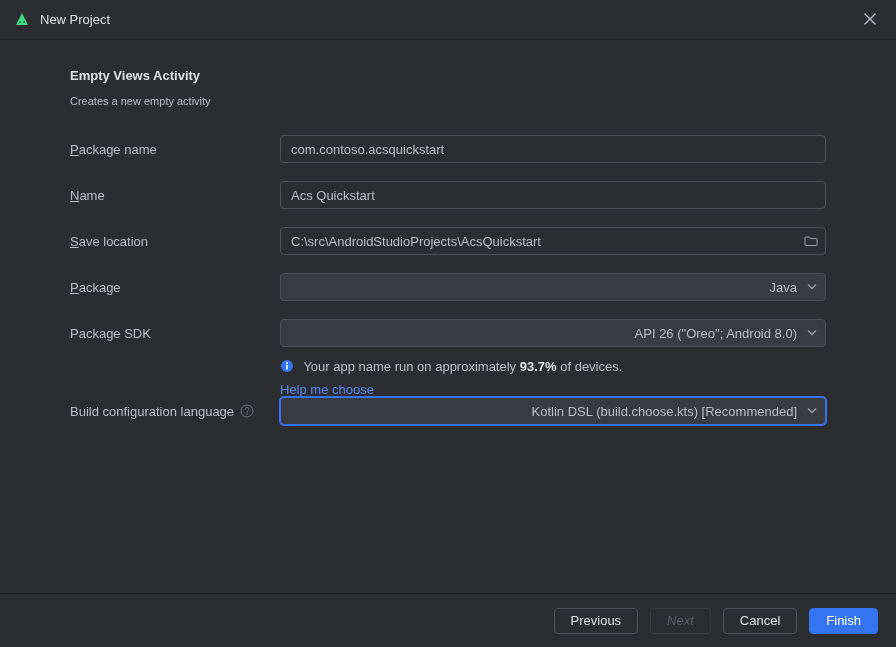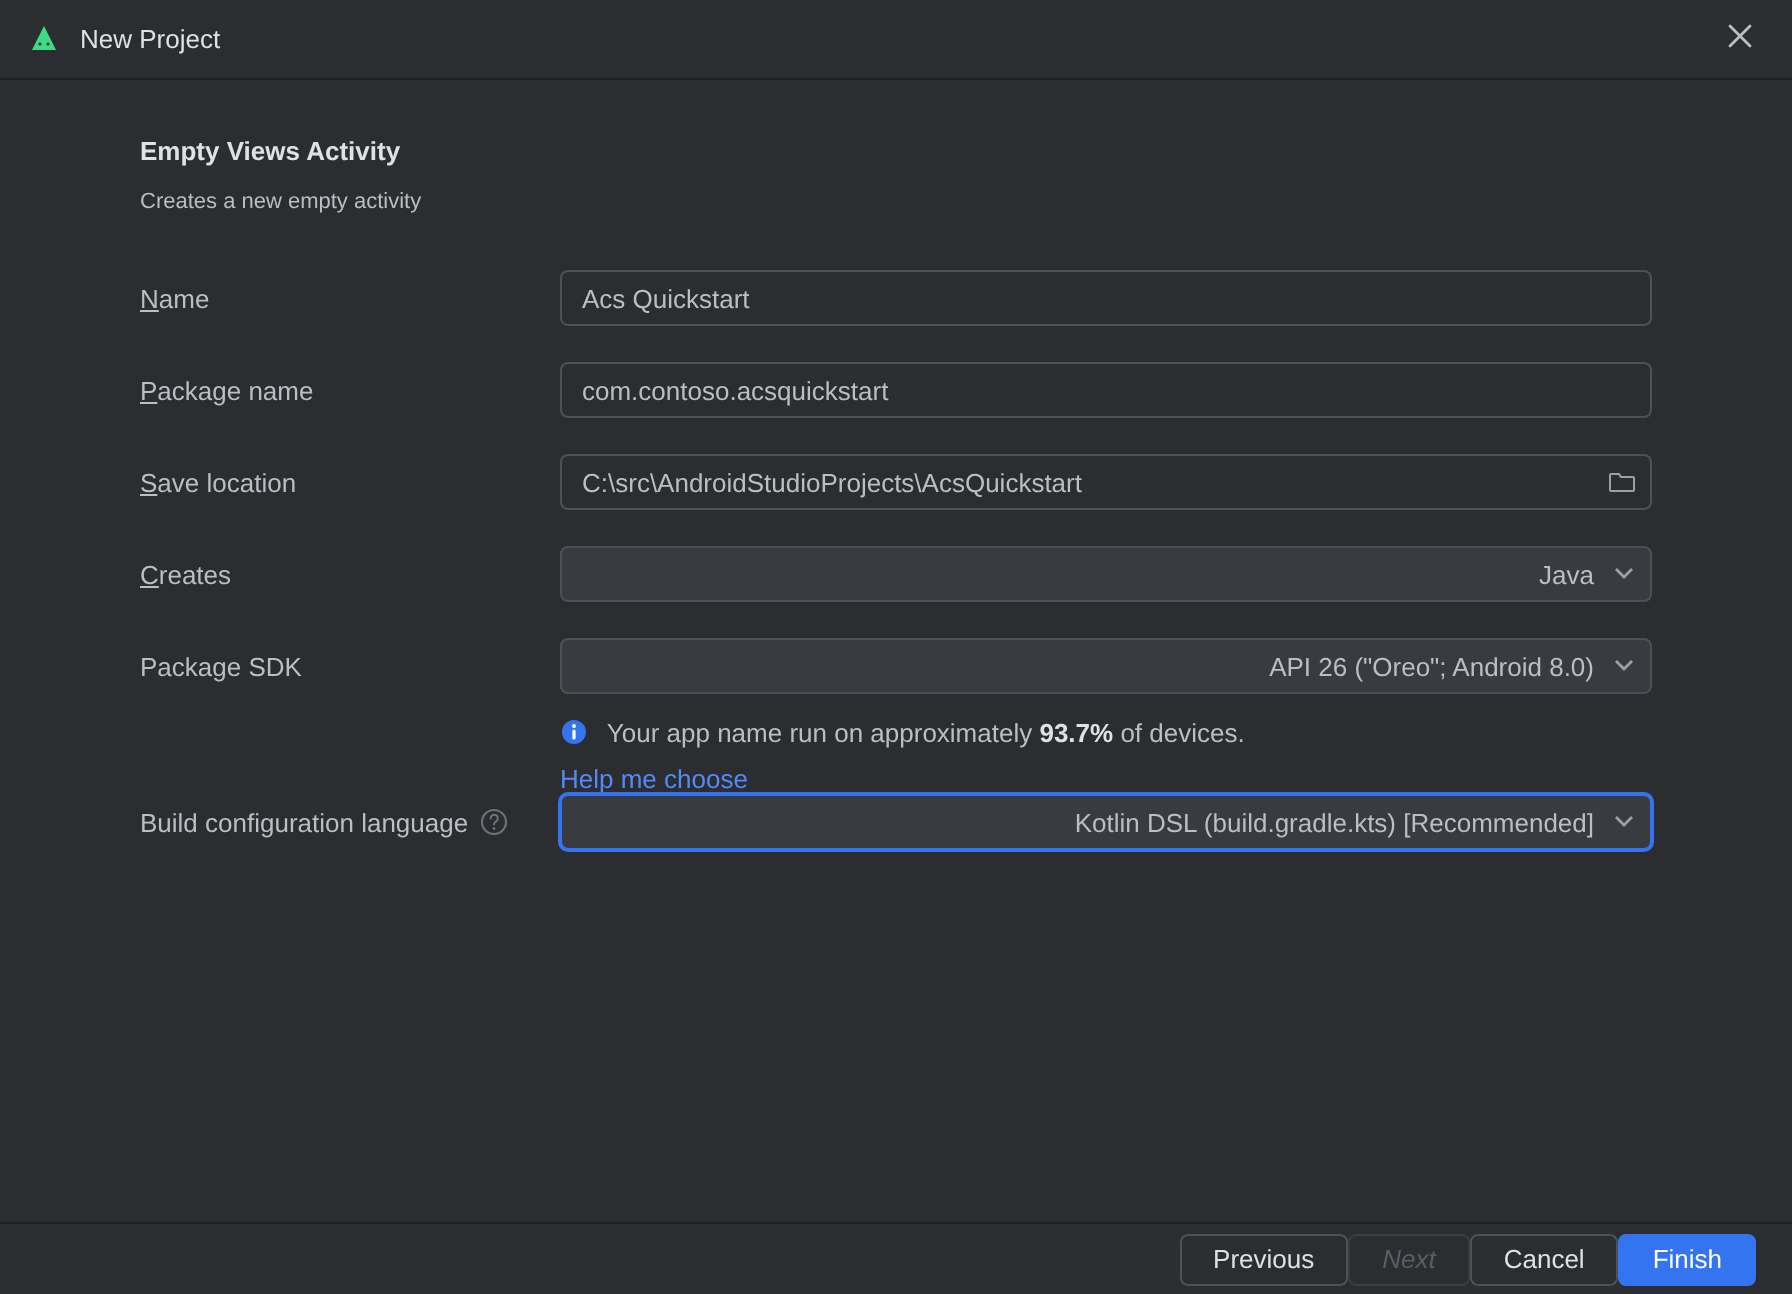--- a/index.html
+++ b/index.html
@@ -115,26 +115,27 @@
     .info-icon { width: 14px; height:14px; margin-right:6px; vertical-align: -2px; }
     .info-text { color: #bcbec4; font-size: 13px; }
     .info-text b { color: #dfe1e5; font-weight: 600; }
     .link-row { margin-left: 210px; }
     .link { color: #548af7; font-size: 13px; cursor: pointer; }
 
     .help-icon { width:14px; height:14px; margin-left:6px; color:#6f737a; }
 
     
     .footer {
-      height: 36px;
+      height: 54px;
       border-top: 1px solid #1e1f22;
       display: flex;
       align-items: center;
       justify-content: flex-end;
       padding: 0 18px;
+      gap: 12px;
       background: #2b2d30;
     }
     .btn {
       height: 26px;
       padding: 0 16px;
       border-radius: 4px;
       border: 1px solid #4e5157;
       background: #2b2d30;
       color: #dfe1e5;
       font-size: 13px;
@@ -164,53 +165,53 @@
   </span>
 </div>
 
 <div class="content">
 
   <div class="heading">Empty Views Activity</div>
   <div class="subtext">Creates a new empty activity</div>
 
   <div class="form-row">
     <div class="label-cell">
+        <span class="underline-first">Package name</span>
+      </div>
+    <div class="input-cell">
+      <input class="text-input" value="com.contoso.acsquickstart" style="">
+    </div>
+  </div>
+
+  <div class="form-row">
+    <div class="label-cell">
         <span class="underline-first">Name</span>
       </div>
     <div class="input-cell">
       <input class="text-input" value="Acs Quickstart" style="">
-    </div>
-  </div>
-
-  <div class="form-row">
-    <div class="label-cell">
-        <span class="underline-first">Package name</span>
-      </div>
-    <div class="input-cell">
-      <input class="text-input" value="com.contoso.acsquickstart" style="">
     </div>
   </div>
 
   <div class="form-row">
     <div class="label-cell">
         <span class="underline-first">Save location</span>
       </div>
     <div class="input-cell">
       <input class="text-input" style="padding-right: 46px;" value="C:\src\AndroidStudioProjects\AcsQuickstart">
       <span class="trailing-icon">
         <svg width="14" height="14" viewBox="0 0 14 14">
             <path d="M1.5 3h4l1 1.5h6A.5.5 0 0113 5v6a.5.5 0 01-.5.5h-11A.5.5 0 011 11V3.5a.5.5 0 01.5-.5z" fill="none" stroke="#9da0a8" stroke-width="1"></path>
           </svg>
       </span>
     </div>
   </div>
 
   <div class="form-row">
     <div class="label-cell">
-        <span class="underline-first">Creates</span>
+        <span class="underline-first">Package</span>
       </div>
     <div class="input-cell">
       <div class="combo">
         <span>Java</span>
         <span class="chevron">
           <svg width="10" height="10" viewBox="0 0 10 10">
               <path d="M1 3l4 4 4-4" fill="none" stroke="#9da0a8" stroke-width="1.4"></path>
             </svg>
         </span>
       </div>
@@ -250,21 +251,21 @@
     <div class="label-cell">
       <span>Build configuration language</span>
       <svg class="help-icon" viewBox="0 0 14 14">
           <circle cx="7" cy="7" r="6" fill="none" stroke="#6f737a" stroke-width="1"></circle>
           <path d="M5.3 5.2a1.8 1.8 0 113 1.3c-.5.5-1.3.8-1.3 1.8" fill="none" stroke="#6f737a" stroke-width="1" stroke-linecap="round"></path>
           <circle cx="7" cy="10.3" r=".7" fill="#6f737a"></circle>
         </svg>
     </div>
     <div class="input-cell">
       <div class="combo focused">
-        <span>Kotlin DSL (build.gradle.kts) [Recommended]</span>
+        <span>Kotlin DSL (build.choose.kts) [Recommended]</span>
         <span class="chevron">
           <svg width="10" height="10" viewBox="0 0 10 10">
               <path d="M1 3l4 4 4-4" fill="none" stroke="#9da0a8" stroke-width="1.4"></path>
             </svg>
         </span>
       </div>
     </div>
   </div>
 
 </div>

